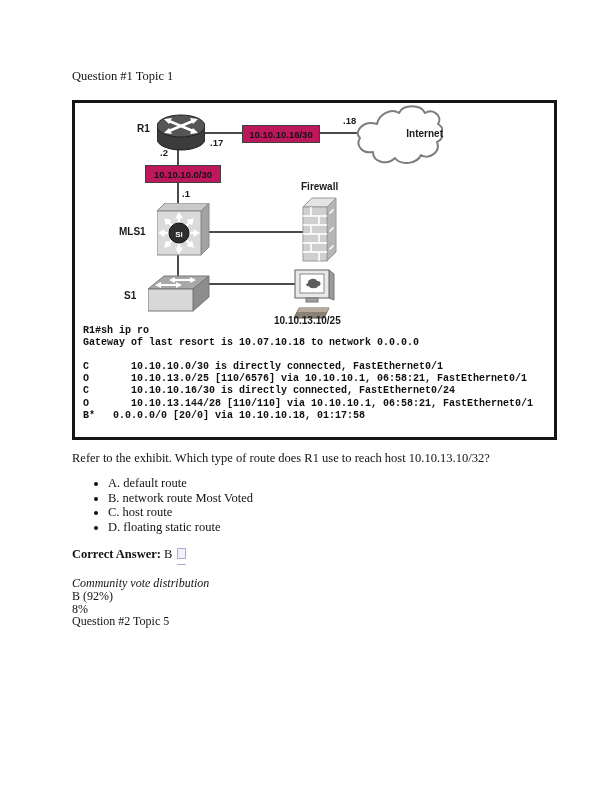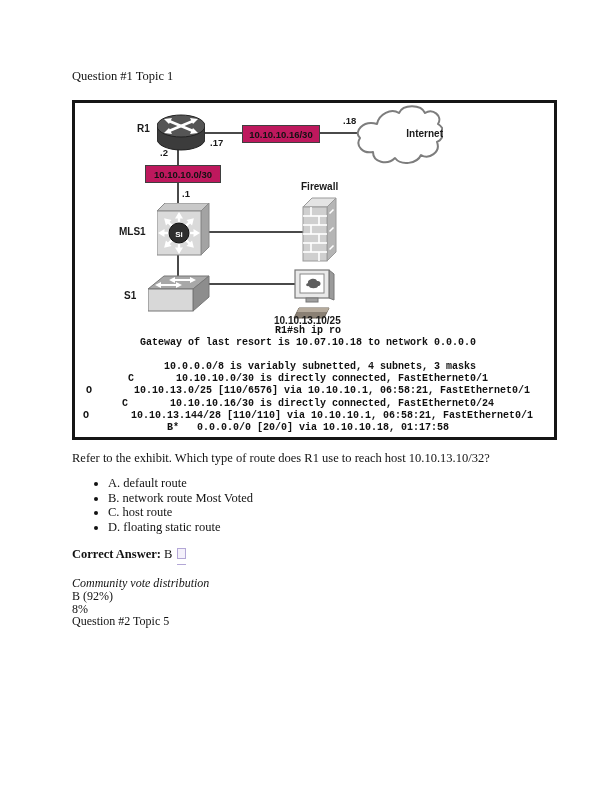--- a/index.html
+++ b/index.html
@@ -22,21 +22,21 @@
     font-size:9.5px;color:#1a1a1a;white-space:nowrap;}
   .net-box{
     border:1.5px solid #3f3f3f;background:#be185d;text-align:right;
     font-family:"Liberation Sans", sans-serif;font-weight:bold;font-size:9.5px;
     display:flex;align-items:center;justify-content:center;
   }
   .console{
     left:8px;top:222px;font-family:"Liberation Mono", monospace;
     font-size:10px;font-weight:bold;color:#111;
   }
-  .console-line{white-space:pre;line-height:12.1px;min-height:12.1px;text-align:center;}
+  .console-line{white-space:pre;line-height:12.1px;min-height:12.1px;}
   
   .options{left:90px;top:476px;margin:0;padding-left:18px;font-size:12.5px;}
   .options li{line-height:14.6px;}
   
   .answer-line{left:72px;top:547px;font-size:12.5px;}
   .answer-label{font-weight:bold;}
   .attach{display:inline-block;margin-left:5px;border-bottom:1px solid #b3a7d6;
     padding-bottom:1px;vertical-align:-1px;}
   .tofu{display:inline-block;width:7px;height:9px;border:1px solid #b3a7d6;
     background:#f4f1fb;}
@@ -186,21 +186,20 @@
     <rect x="13" y="30" width="12" height="4" fill="#a0a0a0" stroke="#777" stroke-width="1"></rect>
     <polygon points="6,40 36,40 31,50 1,50" fill="#8a8074" stroke="#6b6257" stroke-width="1"></polygon>
     <polygon points="6,40 36,40 34,44 4,44" fill="#b5aa9c"></polygon>
   </svg>
   <div class="abs diagram-label" style="left:199px;top:212px;">10.10.13.10/25</div>
 
   <div class="abs console">
     <div class="console-line">R1#sh ip ro</div>
     <div class="console-line">Gateway of last resort is 10.07.10.18 to network 0.0.0.0</div>
     <div class="console-line"></div>
-    <div class="console-line">    10.0.0.0/8 is variably subnetted, 4 subnets, 3 masks</div>
     <div class="console-line">C       10.10.10.0/30 is directly connected, FastEthernet0/1</div>
     <div class="console-line">O       10.10.13.0/25 [110/6576] via 10.10.10.1, 06:58:21, FastEthernet0/1</div>
     <div class="console-line">C       10.10.10.16/30 is directly connected, FastEthernet0/24</div>
     <div class="console-line">O       10.10.13.144/28 [110/110] via 10.10.10.1, 06:58:21, FastEthernet0/1</div>
     <div class="console-line">B*   0.0.0.0/0 [20/0] via 10.10.10.18, 01:17:58</div>
   </div>
 </div>
 
 <div class="abs q-text" style="left:72px;top:451px;width:470px;">Refer to the exhibit. Which type of route does R1 use to reach host 10.10.13.10/32?</div>
 

